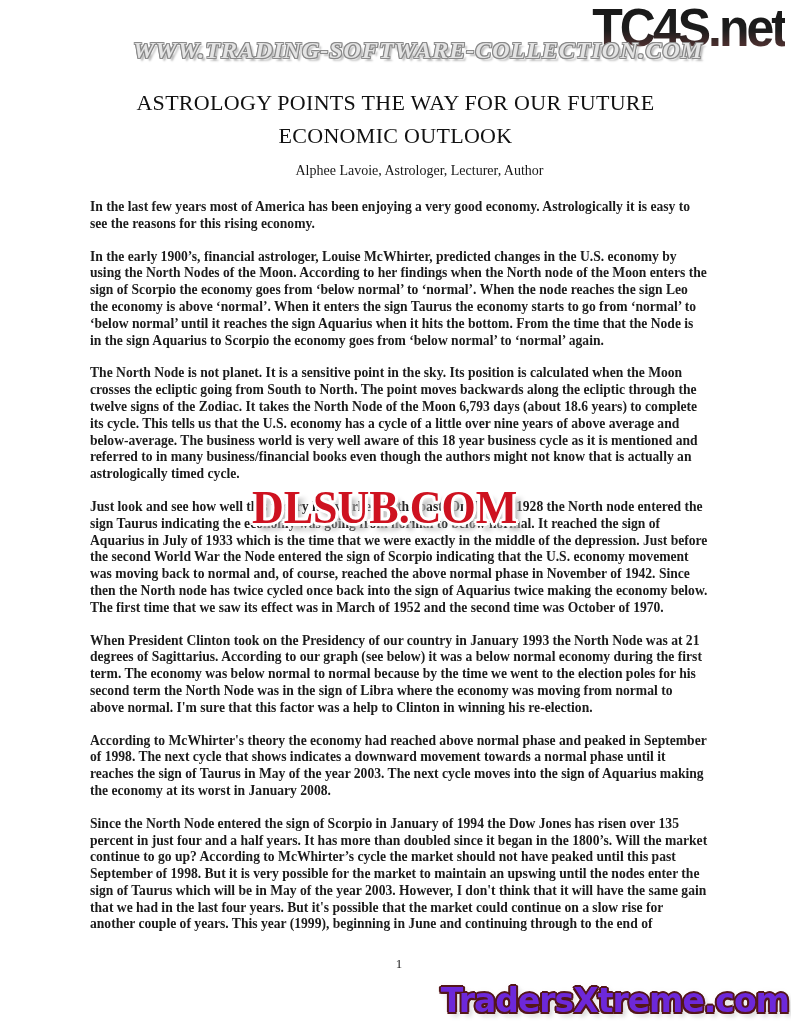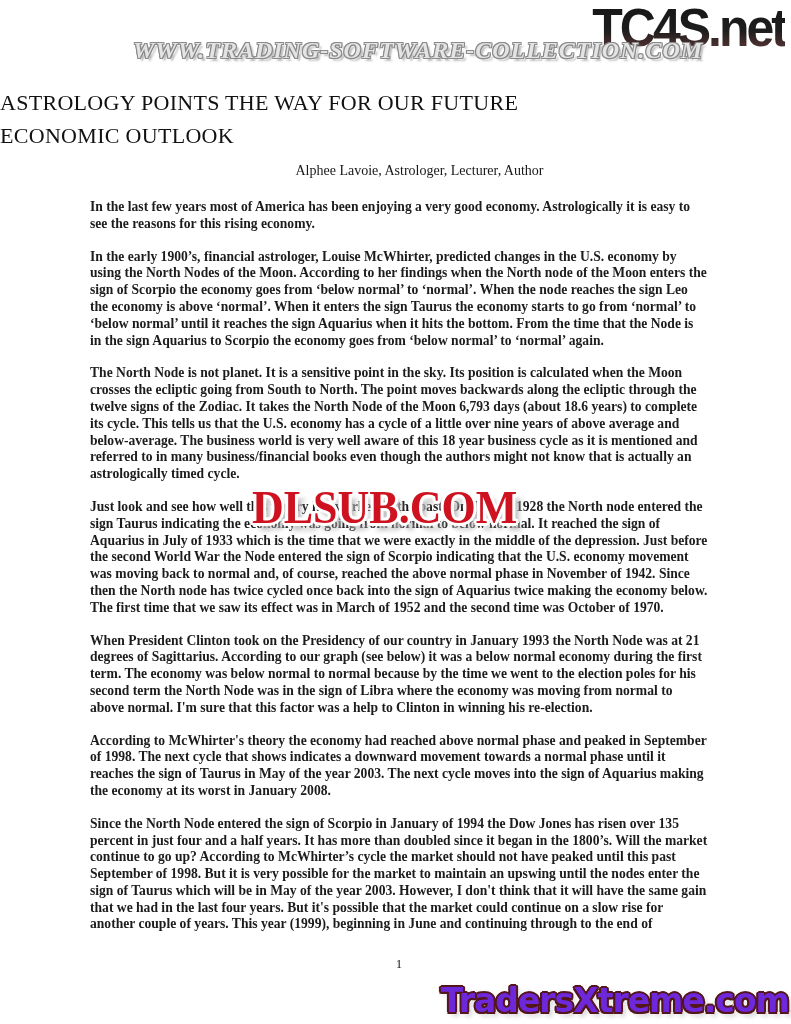--- a/index.html
+++ b/index.html
@@ -47,21 +47,21 @@
       1px 1px 0 #8a8a8a, -1px -1px 0 #8a8a8a, 1px -1px 0 #8a8a8a, -1px 1px 0 #8a8a8a,
       3px 3px 2px #bcbcbc;
   }
 
   .title {
     position: absolute;
     top: 86px;
     left: 0;
     right: 0;
     margin: 0;
-    text-align: left;
+    text-align: center;
     font-weight: normal;
     font-size: 22px;
     line-height: 33px;
     color: #111;
     letter-spacing: 0.3px;
   }
 
   .byline {
     position: absolute;
     top: 163px;

